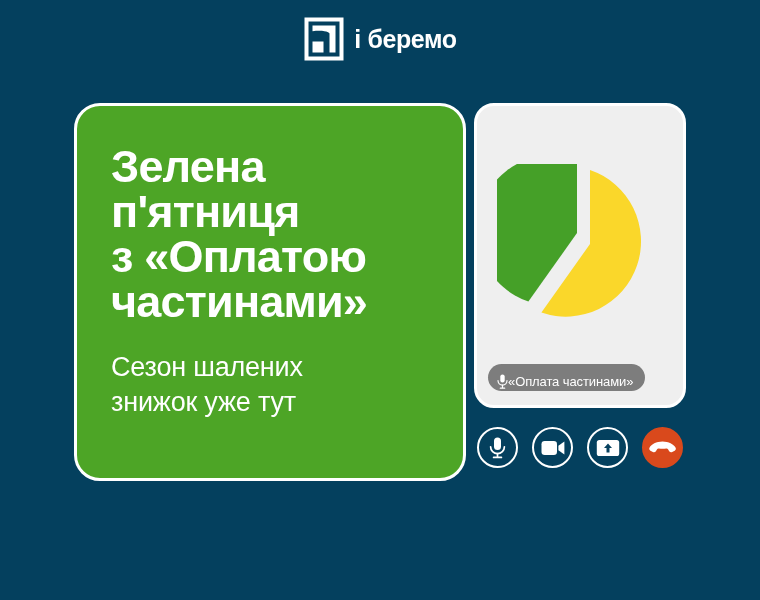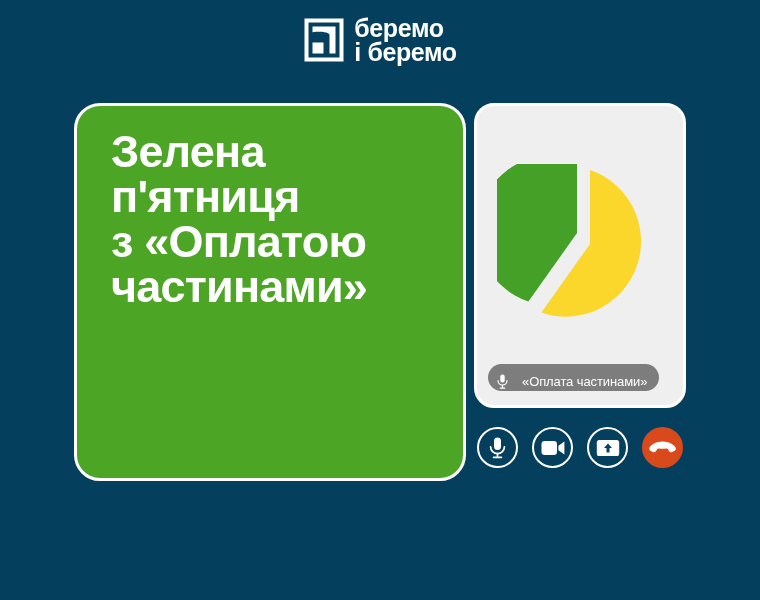--- a/index.html
+++ b/index.html
@@ -58,21 +58,21 @@
   
   .promo-card {
     position: absolute;
     left: 74px;
     top: 103px;
     width: 392px;
     height: 378px;
     background: #4da526;
     border: 3px solid #ffffff;
     border-radius: 26px;
-    padding: 23px 30px 0 34px;
+    padding: 38px 30px 0 34px;
   }
   .promo-headline {
     color: #ffffff;
     font-size: 45px;
     font-weight: 700;
     line-height: 1.0;
     letter-spacing: -0.8px;
     white-space: pre-line;
   }
   .promo-subheadline {
@@ -107,21 +107,21 @@
   .pie-svg { display:block; width: 166px; height: 160px; }
 
   .speaker-badge {
     position: absolute;
     left: 11px;
     bottom: 14px;
     height: 27px;
     max-width: 186px;
     display: flex;
     align-items: center;
-    gap: 14px;
+    gap: 0;
     padding: 8px 12px 0 9px;
     background: #7d7d7d;
     border-radius: 14px;
   }
   .badge-mic { width: 11px; height: 15px; flex: 0 0 auto; display:block; }
   .badge-name {
     color: #ffffff;
     font-size: 13px;
     font-weight: 400;
     white-space: nowrap;
@@ -158,30 +158,31 @@
 
 <div class="stage" style="background: rgb(4, 64, 94);">
 
   <div class="brand">
     <svg class="brand-mark" viewBox="0 0 42 46" aria-hidden="true">
       <path fill="#ffffff" d="M1.5 1.5 H40.5 V44.5 H1.5 Z M5.5 5.5 V40.5 H36.5 V5.5 Z"></path>
       <path fill="#ffffff" d="M9.5 9.5 H32.5 V36.5 H26.5 V17.5 C26.5 17.5 24.2 13.6 9.5 15.2 Z"></path>
       <rect fill="#ffffff" x="9.5" y="25.5" width="11" height="11"></rect>
     </svg>
     <div class="brand-text">
-      <span class="brand-line">беремо</span>
       <span class="brand-line">і беремо</span>
     </div>
   </div>
 
   <div class="promo-card" style="background: rgb(77, 165, 38); border-color: rgb(255, 255, 255);">
     <div class="promo-headline">Зелена
 п'ятниця
 з «Оплатою
 частинами»</div>
+    <div class="promo-subheadline">Сезон шалених
+знижок уже тут</div>
   </div>
 
   <div class="video-tile" style="background: rgb(239, 239, 239); border-color: rgb(255, 255, 255);">
 
     <div class="pie-wrap">
       <svg class="pie-svg" viewBox="0 0 166 160" aria-hidden="true">
 
         <path fill="#fad72a" d="M93 80
                  L93 6
                  A74 74 0 1 1 44.4 148.6

